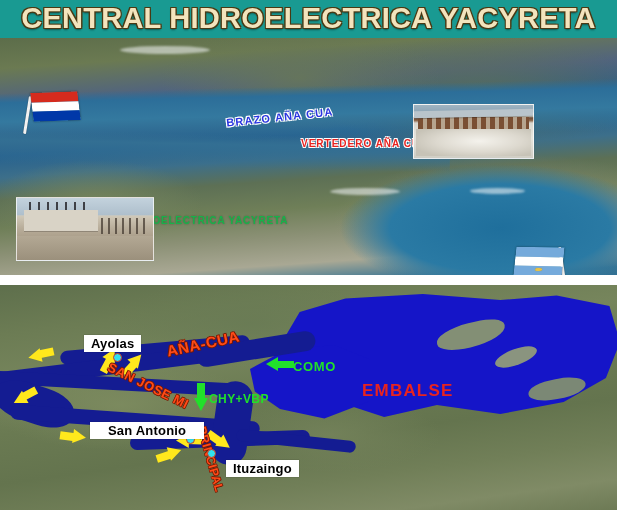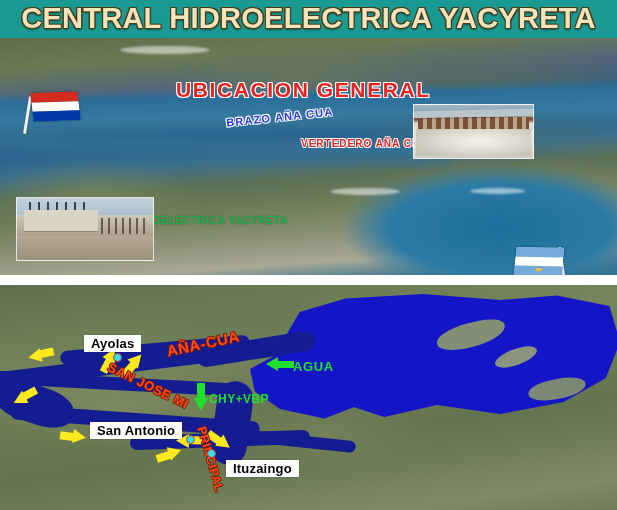--- a/index.html
+++ b/index.html
@@ -152,21 +152,21 @@
   .ch-g{left:214px;top:96px;width:36px;height:84px;border-radius:20px;transform:rotate(8deg);}
   .ch-h{left:60px;top:58px;width:190px;height:14px;border-radius:10px;transform:rotate(-5deg);}
   .ch-i{left:236px;top:150px;width:120px;height:12px;border-radius:10px;transform:rotate(6deg);}
 
   
   .banner{position:absolute;background:#ffffff;color:#000;font-weight:bold;
     padding:1px 5px;white-space:nowrap;font-size:10.5px;letter-spacing:.2px;
     box-shadow:0 0 1px rgba(0,0,0,.4);}
   .banner-primero{left:8px;top:12px;font-size:9.5px;}
   .banner-ayolas{left:84px;top:50px;font-size:13px;padding:1px 7px;}
-  .banner-sanantonio{left:90px;top:137px;font-size:13px;padding:1px 7px;}
+  .banner-sanantonio{left:90px;top:137px;font-size:13px;padding:1px 18px;}
   .banner-ituzaingo{left:226px;top:175px;font-size:13px;padding:1px 7px;}
 
   .dot{position:absolute;width:9px;height:9px;border-radius:50%;background:#31e0f0;
     border:1.5px solid #cf3a1e;box-sizing:border-box;}
   .dot-ayolas{left:113px;top:68px;}
   .dot-sanantonio{left:186px;top:150px;}
   .dot-ituzaingo{left:207px;top:164px;}
 
   .lbl-anacua{left:166px;top:50px;font-size:15px;color:#ff4b18;font-weight:bold;
     letter-spacing:.6px;transform:rotate(-12deg);
@@ -211,21 +211,20 @@
   <div class="panel-top">
     <div class="sat-top"></div>
     <div class="water-se"></div>
     <div class="river-top"></div>
     <div class="river-top2"></div>
 
     <div class="cloud" style="left:120px;top:8px;width:90px;height:8px;"></div>
     <div class="cloud" style="left:330px;top:150px;width:70px;height:7px;"></div>
     <div class="cloud" style="left:470px;top:150px;width:55px;height:6px;"></div>
 
-    <div class="lbl lbl-ubicacion">UBICACION GENERAL</div>
 
 
     <div class="lbl lbl-brazo">BRAZO AÑA CUA</div>
     <div class="lbl lbl-vertedero">VERTEDERO AÑA CUA</div>
     <div class="lbl lbl-central-green">CENTRAL HIDROELECTRICA YACYRETA</div>
 
     <div class="flag flag-py">
       <div class="pole"></div>
       <div class="cloth">
         <div style="background:#d52b1e"></div>
@@ -321,22 +320,23 @@
       </div>
     <div class="gdarrow" style="left:194px;top:98px;">
         <i></i>
         <b></b>
       </div>
 
     <div class="lbl lbl-anacua">AÑA-CUA</div>
     <div class="lbl lbl-sanjose">SAN JOSE MI</div>
     <div class="lbl lbl-principal">PRINCIPAL</div>
 
-
-    <div class="lbl lbl-vbac">AGUA</div>
+    <div class="lbl lbl-embalse">EMBALSE</div>
+
+    <div class="lbl lbl-vbac">COMO</div>
     <div class="lbl lbl-chyvbp">CHY+VBP</div>
 
     <div class="dot dot-ayolas"></div>
     <div class="dot dot-sanantonio"></div>
     <div class="dot dot-ituzaingo"></div>
 
     <div class="banner banner-ayolas">Ayolas</div>
     <div class="banner banner-sanantonio">San Antonio</div>
     <div class="banner banner-ituzaingo">Ituzaingo</div>
   </div>

